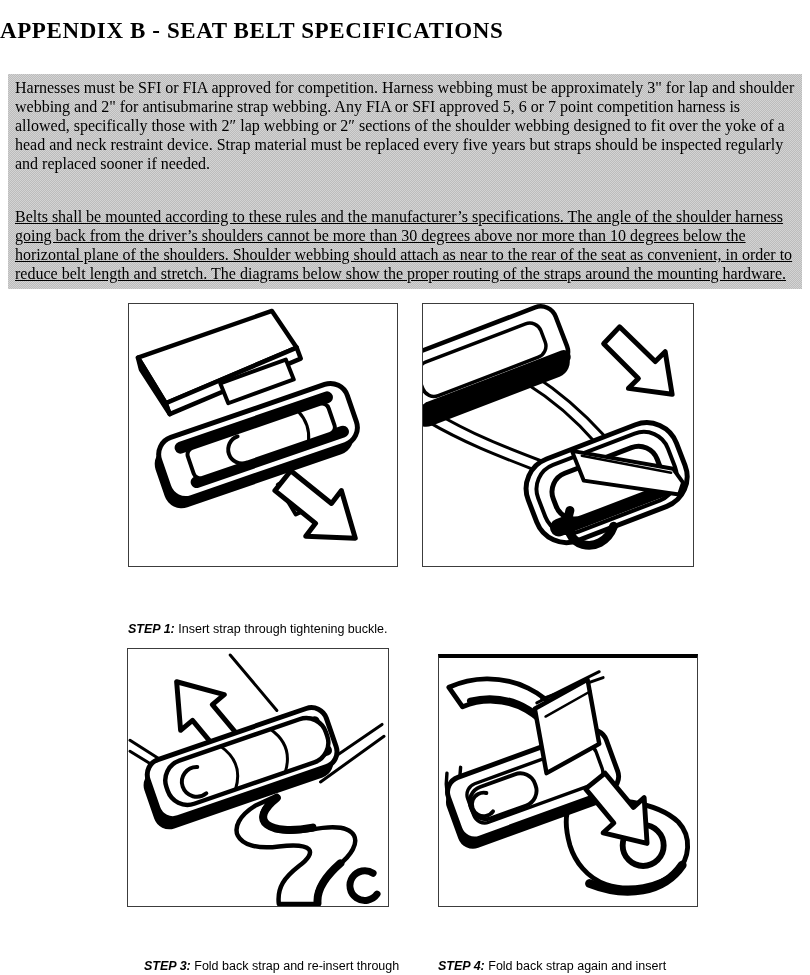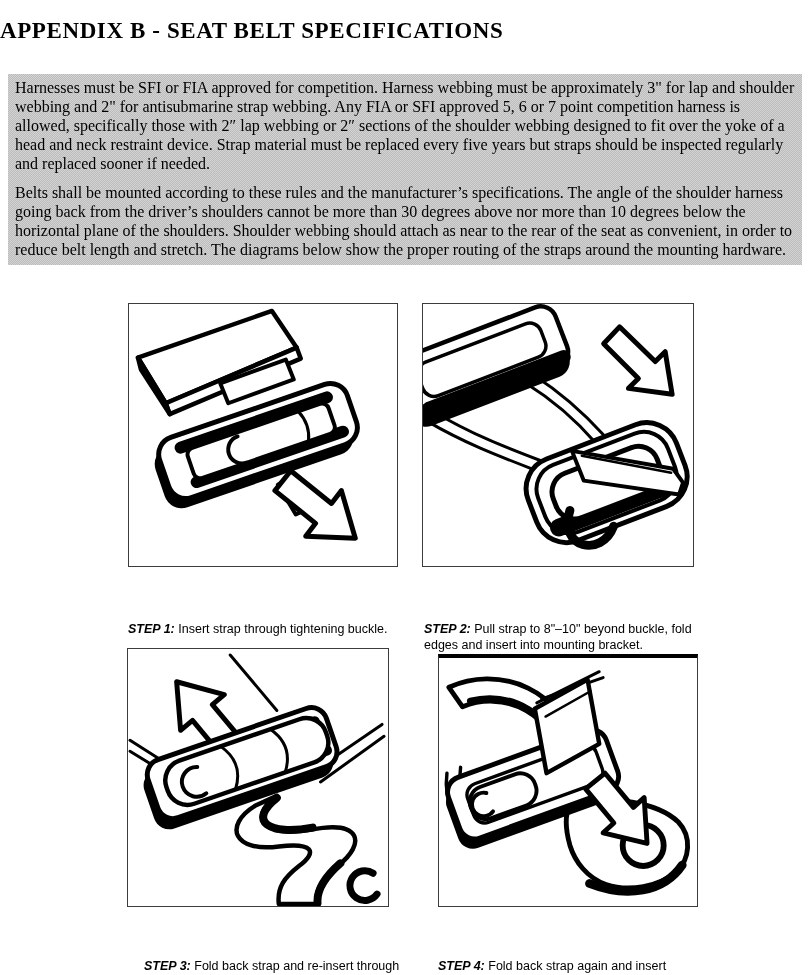--- a/index.html
+++ b/index.html
@@ -29,21 +29,21 @@
     background-image: conic-gradient(#bcbcbc 25%, #d3d3d3 25% 50%, #bcbcbc 50% 75%, #d3d3d3 75%);
     background-size: 2px 2px;
     padding: 4px 7px 6px 7px;
   }
   .spec-paragraph {
     font-size: 16px;
     line-height: 19px;
     margin: 0;
     color: #000;
   }
-  .spec-paragraph + .spec-paragraph { margin-top: 10px; }
+  .spec-paragraph + .spec-paragraph { margin-top: 34px; text-decoration: underline; }
   .figure-frame {
     position: absolute;
     background: #fff;
     border: 1px solid #3c3c3c;
   }
   .figure-frame svg { display: block; }
   #frame-step1 { left: 128px; top: 303px; width: 270px; height: 264px; }
   #frame-step2 { left: 422px; top: 303px; width: 272px; height: 264px; }
   #frame-step3 { left: 127px; top: 648px; width: 262px; height: 259px; }
   #frame-step4 { left: 438px; top: 654px; width: 260px; height: 253px; border-top: 4px solid #000; }
@@ -202,23 +202,20 @@
         <path fill="none" stroke-width="2.5" d="M 107,60 L 153,34"></path>
       </g>
 
       <path class="lineart" fill="#fff" stroke-width="5" transform="translate(8,14)" d="M 160,104 L 189,139 L 200,129 L 203,176 L 158,165 L 169,155 L 140,120 Z"></path>
     </svg>
   </div>
 
   <div class="figure-caption" id="caption-step1">
     <span class="step-label">STEP 1:</span><span> Insert strap through tightening buckle.</span>
   </div>
-  <div class="figure-caption" id="caption-step2">
-    <span class="step-label">STEP 2:</span><span> Pull strap to 8"–10" beyond buckle, fold edges and insert into mounting bracket.</span>
-  </div>
   <div class="figure-caption" id="caption-step3">
     <span class="step-label">STEP 3:</span><span> Fold back strap and re-insert through</span>
   </div>
   <div class="figure-caption" id="caption-step4">
     <span class="step-label">STEP 4:</span><span> Fold back strap again and insert</span>
   </div>
 
 </div>
 
 </body></html>

